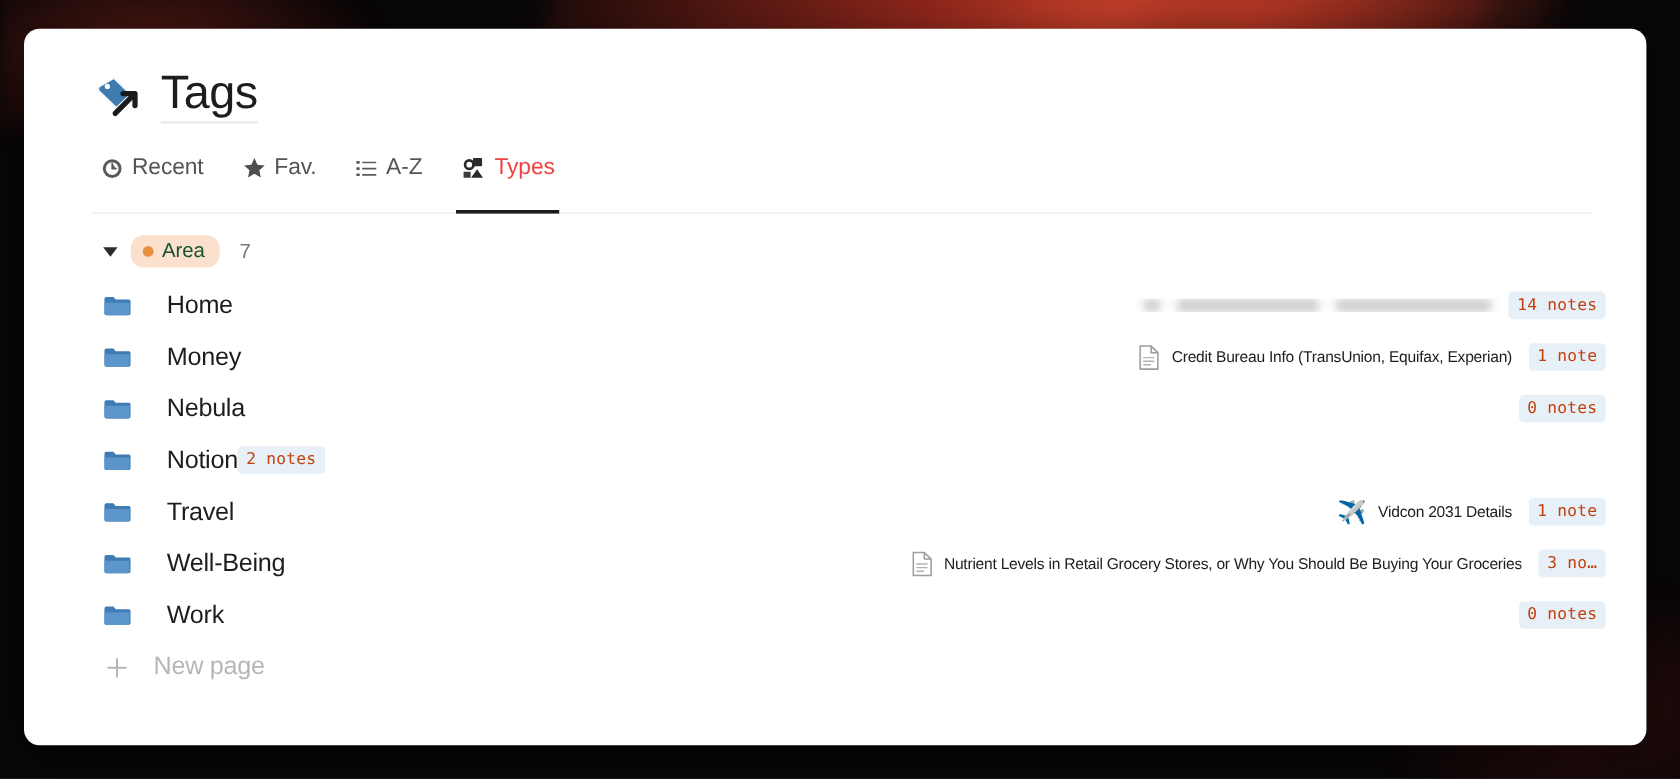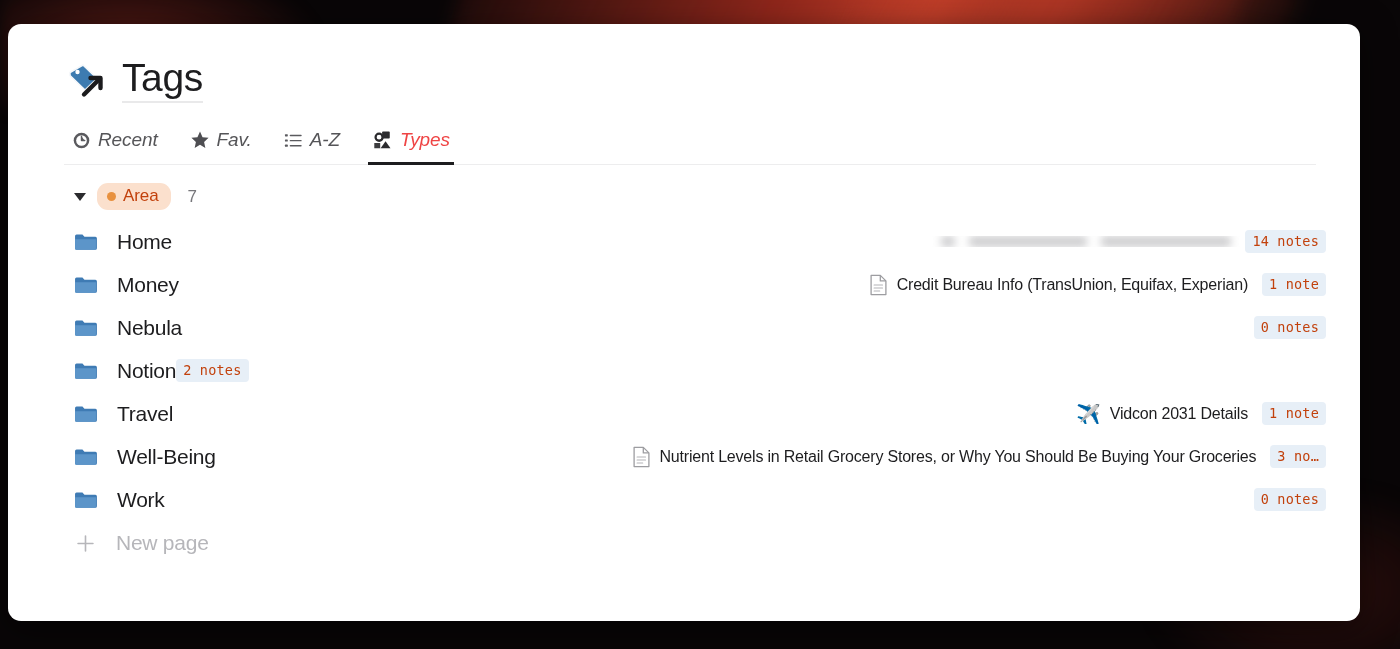--- a/index.html
+++ b/index.html
@@ -50,21 +50,21 @@
     position: absolute;
     left: 1150px; top: 490px;
     width: 330px; height: 200px;
     background: radial-gradient(ellipse at 50% 50%, rgba(96,26,20,0.45) 0%, rgba(10,6,7,0) 74%);
     filter: blur(10px);
   }
 
   
   .window {
     position: absolute;
-    left: 8px;
+    left: 20px;
     top: 24px;
     width: 1352px;
     height: 597px;
     background: #ffffff;
     border-radius: 13px;
     box-shadow: 0 8px 34px rgba(0,0,0,0.55);
     overflow: hidden;
     text-align: center;
   }
 
@@ -104,25 +104,24 @@
     align-items: flex-end;
     gap: 24px;
     border-bottom: 1px solid #ededee;
     padding-left: 4px;
     margin-right: 22px;
   }
   .tab {
     display: flex;
     align-items: center;
     gap: 7px;
-    padding: 4px 4px 11px 4px;
+    padding: 4px 4px 24px 4px;
     cursor: pointer;
     border-bottom: 3px solid transparent;
     margin-bottom: -1px;
-    font-style: italic;
   }
   .tab .tab-label {
     font-size: 19px;
     color: #555558;
     letter-spacing: -0.1px;
   }
   .tab .tab-ico { display: flex; align-items: center; }
   .tab.active { border-bottom-color: #1d1d1f; }
   .tab.active .tab-label { color: #ef4444; }
 
@@ -149,21 +148,21 @@
     padding: 3px 12px 4px 10px;
   }
   .type-dot {
     width: 9px; height: 9px;
     border-radius: 50%;
     background: #e8913f;
     flex: none;
   }
   .type-chip-label {
     font-size: 17px;
-    color: #c2410c;
+    color: #14532d;
     font-weight: 500;
     letter-spacing: -0.1px;
   }
   .group-count {
     font-size: 17px;
     color: #77777b;
     margin-left: 6px;
   }
 
   
@@ -172,21 +171,21 @@
   .row {
     display: flex;
     align-items: center;
     height: 43px;
     cursor: pointer;
     padding-right: 12px;
   }
   .row-left {
     display: flex;
     align-items: center;
-    gap: 20px;
+    gap: 30px;
     flex: none;
   }
   .folder-ico { flex: none; display: flex; }
   .row-name {
     font-size: 21px;
     color: #1d1d1f;
     letter-spacing: -0.25px;
     white-space: nowrap;
   }
 
@@ -202,21 +201,21 @@
   .preview {
     display: flex;
     align-items: center;
     gap: 9px;
     min-width: 0;
     max-width: 100%;
   }
   .preview-ico { flex: none; display: flex; align-items: center; }
   .preview-emoji { font-size: 20px; line-height: 1; flex: none; }
   .preview-text {
-    font-size: 16px;
+    font-size: 13px;
     color: #1d1d1f;
     letter-spacing: -0.2px;
     white-space: nowrap;
     overflow: hidden;
   }
 
   
   .preview.blurred {
     filter: blur(4.2px);
     opacity: 0.5;

